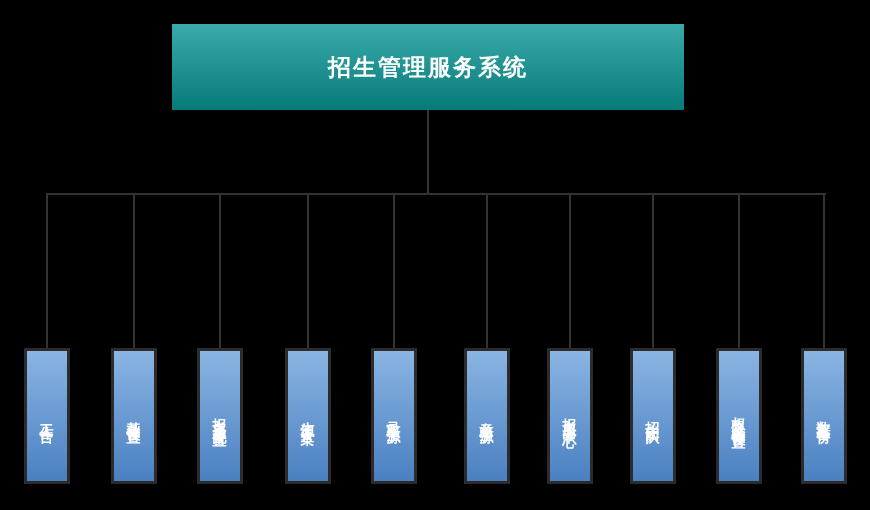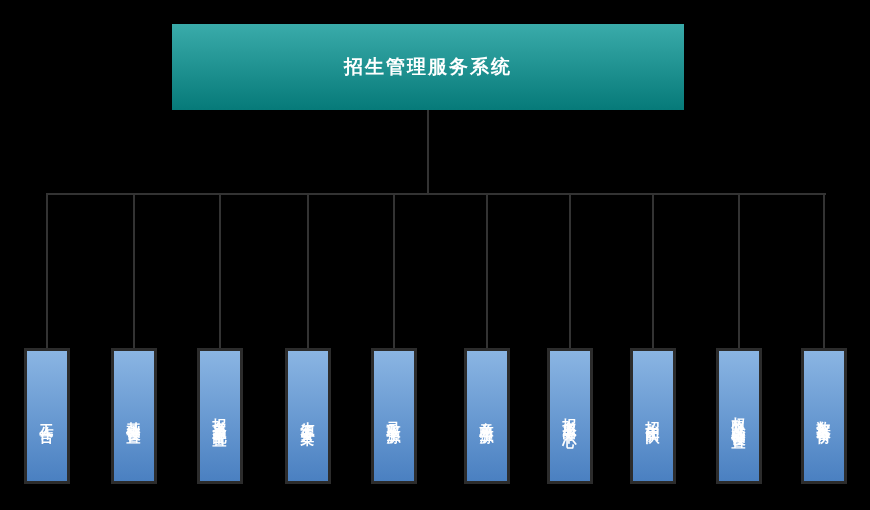--- a/index.html
+++ b/index.html
@@ -31,21 +31,21 @@
     top: 24px;
     width: 512px;
     height: 86px;
     background: linear-gradient(to bottom, var(--root-top), var(--root-bottom));
     display: flex;
     align-items: center;
     justify-content: center;
   }
   .root-node .root-label {
     color: var(--text);
-    font-size: 19px;
+    font-size: 23px;
     font-weight: bold;
     letter-spacing: 2px;
     white-space: nowrap;
   }
 
   
   .line {
     position: absolute;
     background: var(--line);
   }

